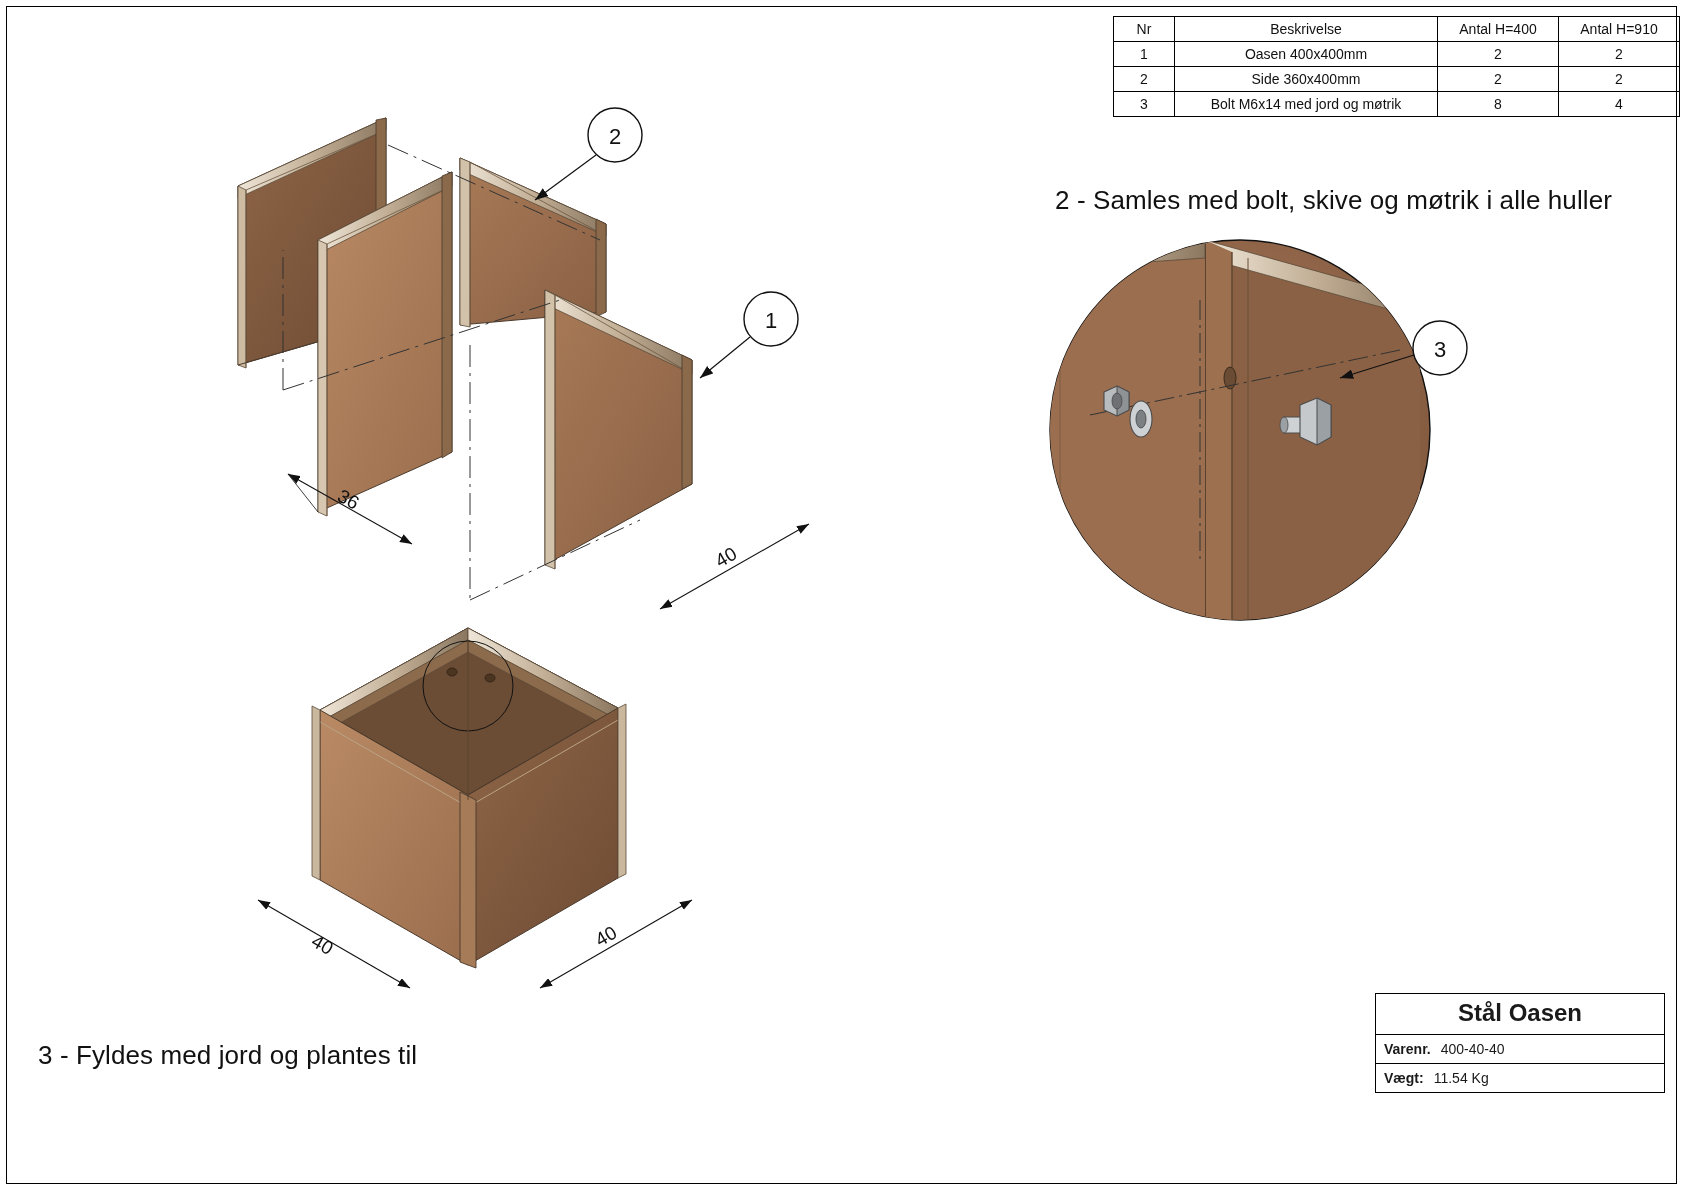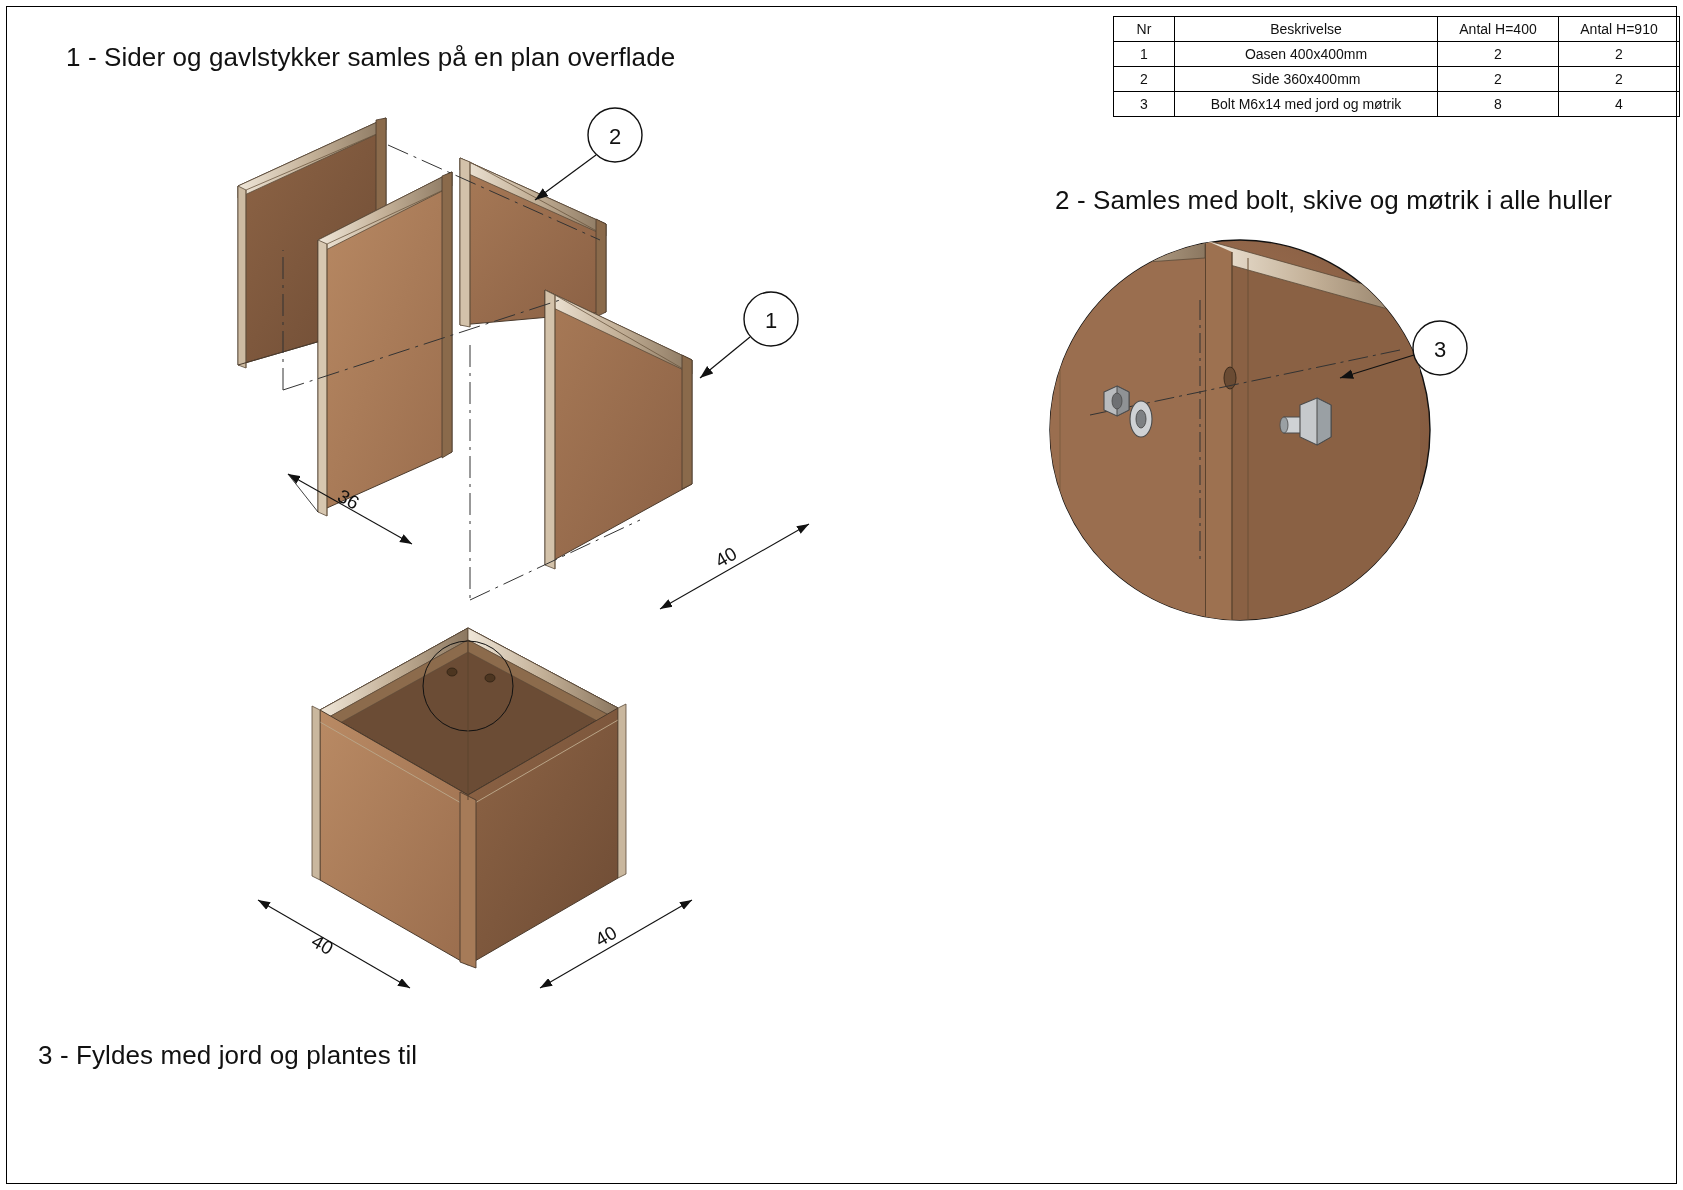--- a/index.html
+++ b/index.html
@@ -106,21 +106,20 @@
     text-anchor: middle;
   }
 </style>
 </head>
 <body>
 
 <div id="sheet">
 
   <div class="frame"></div>
 
-  <div class="step-title" id="title-step1">1 - Sider og gavlstykker samles på en plan overflade</div>
   <div class="step-title" id="title-step2">2 - Samles med bolt, skive og møtrik i alle huller</div>
   <div class="step-title" id="title-step3">3 - Fyldes med jord og plantes til</div>
 
   <table id="bom">
     <thead>
       <tr>
         <th class="c-nr">Nr</th>
         <th class="c-desc">Beskrivelse</th>
         <th class="c-q">Antal H=400</th>
         <th class="c-q">Antal H=910</th>
@@ -141,20 +140,31 @@
       </tr>
       <tr>
         <td>3</td>
         <td>Bolt M6x14 med jord og møtrik</td>
         <td>8</td>
         <td>4</td>
       </tr>
     </tbody>
   </table>
 
+  <div id="titleblock">
+    <div class="tb-brand">Stål Oasen</div>
+    <div class="tb-row">
+      <span class="tb-label">Varenr.</span>
+      <span class="tb-value">400-40-40</span>
+    </div>
+    <div class="tb-row">
+      <span class="tb-label">Vægt:</span>
+      <span class="tb-value">11.54 Kg</span>
+    </div>
+  </div>
 
   <svg id="drawing" viewBox="0 0 1683 1190" xmlns="http://www.w3.org/2000/svg">
     <defs>
       <linearGradient id="gFace" x1="0" y1="0" x2="1" y2="1">
         <stop offset="0%" stop-color="#a87a57"></stop>
         <stop offset="100%" stop-color="#8a6044"></stop>
       </linearGradient>
       <linearGradient id="gFaceDark" x1="0" y1="0" x2="1" y2="1">
         <stop offset="0%" stop-color="#8f6546"></stop>
         <stop offset="100%" stop-color="#6d4b34"></stop>

